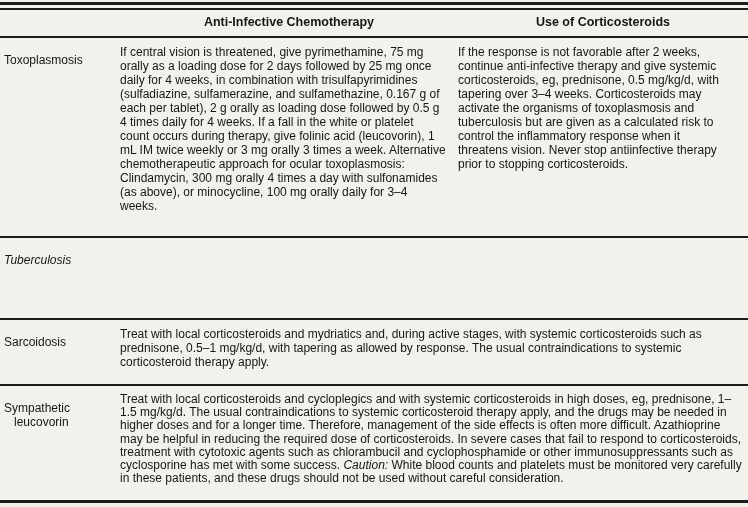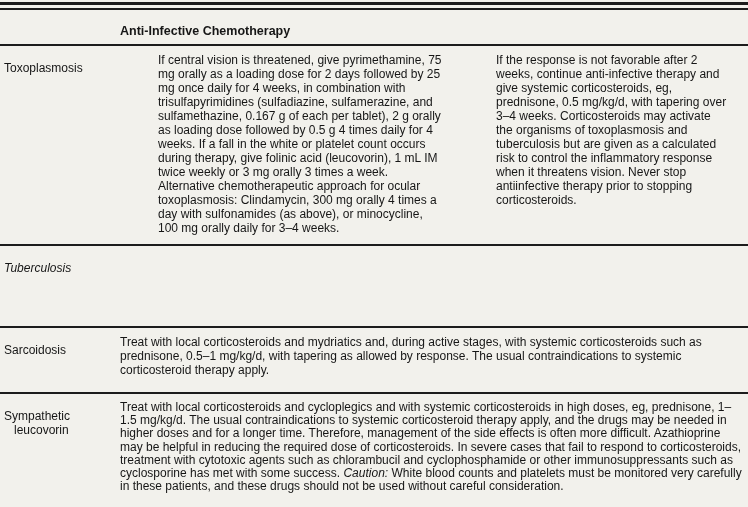--- a/index.html
+++ b/index.html
@@ -38,25 +38,25 @@
 
   .label-col {
     padding: 15px 2px 0 14px;
     text-indent: -10px; 
   }
 
   .header-row { min-height: 26px; }
   .header-cell {
     font-weight: bold;
     font-size: 12.5px;
-    text-align: left;
-    padding: 14px 0 6px 0;
+    text-align: center;
+    padding: 5px 0 6px 0;
   }
 
-  .cell { padding: 7px 12px 5px 0; margin-left: 38px; }
+  .cell { padding: 7px 12px 5px 0; }
   .col2-cell { padding-right: 20px; }
   .span-cell { padding: 7px 5px 15px 0; }
 
   .row-toxoplasmosis { min-height: 198px; }
   .row-tuberculosis  { min-height: 80px; font-style: italic; }
   .row-sarcoidosis   { min-height: 62px; }
   .row-sympathetic   { min-height: 112px; }
   .row-sympathetic .span-cell { line-height: 13.2px; }
 
   .italic { font-style: italic; }
@@ -65,20 +65,21 @@
 <body>
 
 <div class="page">
 
   <div class="rule rule-thick"></div>
   <div class="rule rule-inner"></div>
 
   <div class="grid header-row">
     <div class="label-col"></div>
     <div class="header-cell">Anti-Infective Chemotherapy</div>
+    <div class="header-cell">Use of Corticosteroids</div>
   </div>
 
   <div class="rule rule-thin"></div>
 
   <div class="grid row-toxoplasmosis">
     <div class="label-col">Toxoplasmosis</div>
     <div class="cell">If central vision is threatened, give pyrimethamine, 75 mg orally as a loading dose for 2 days followed by 25 mg once daily for 4 weeks, in combination with trisulfapyrimidines (sulfadiazine, sulfamerazine, and sulfamethazine, 0.167 g of each per tablet), 2 g orally as loading dose followed by 0.5 g 4 times daily for 4 weeks. If a fall in the white or platelet count occurs during therapy, give folinic acid (leucovorin), 1 mL IM twice weekly or 3 mg orally 3 times a week. Alternative chemotherapeutic approach for ocular toxoplasmosis: Clindamycin, 300 mg orally 4 times a day with sulfonamides (as above), or minocycline, 100 mg orally daily for 3–4 weeks.</div>
     <div class="cell col2-cell">If the response is not favorable after 2 weeks, continue anti-infective therapy and give systemic corticosteroids, eg, prednisone, 0.5 mg/kg/d, with tapering over 3–4 weeks. Corticosteroids may activate the organisms of toxoplasmosis and tuberculosis but are given as a calculated risk to control the inflammatory response when it threatens vision. Never stop antiinfective therapy prior to stopping corticosteroids.</div>
   </div>
 

